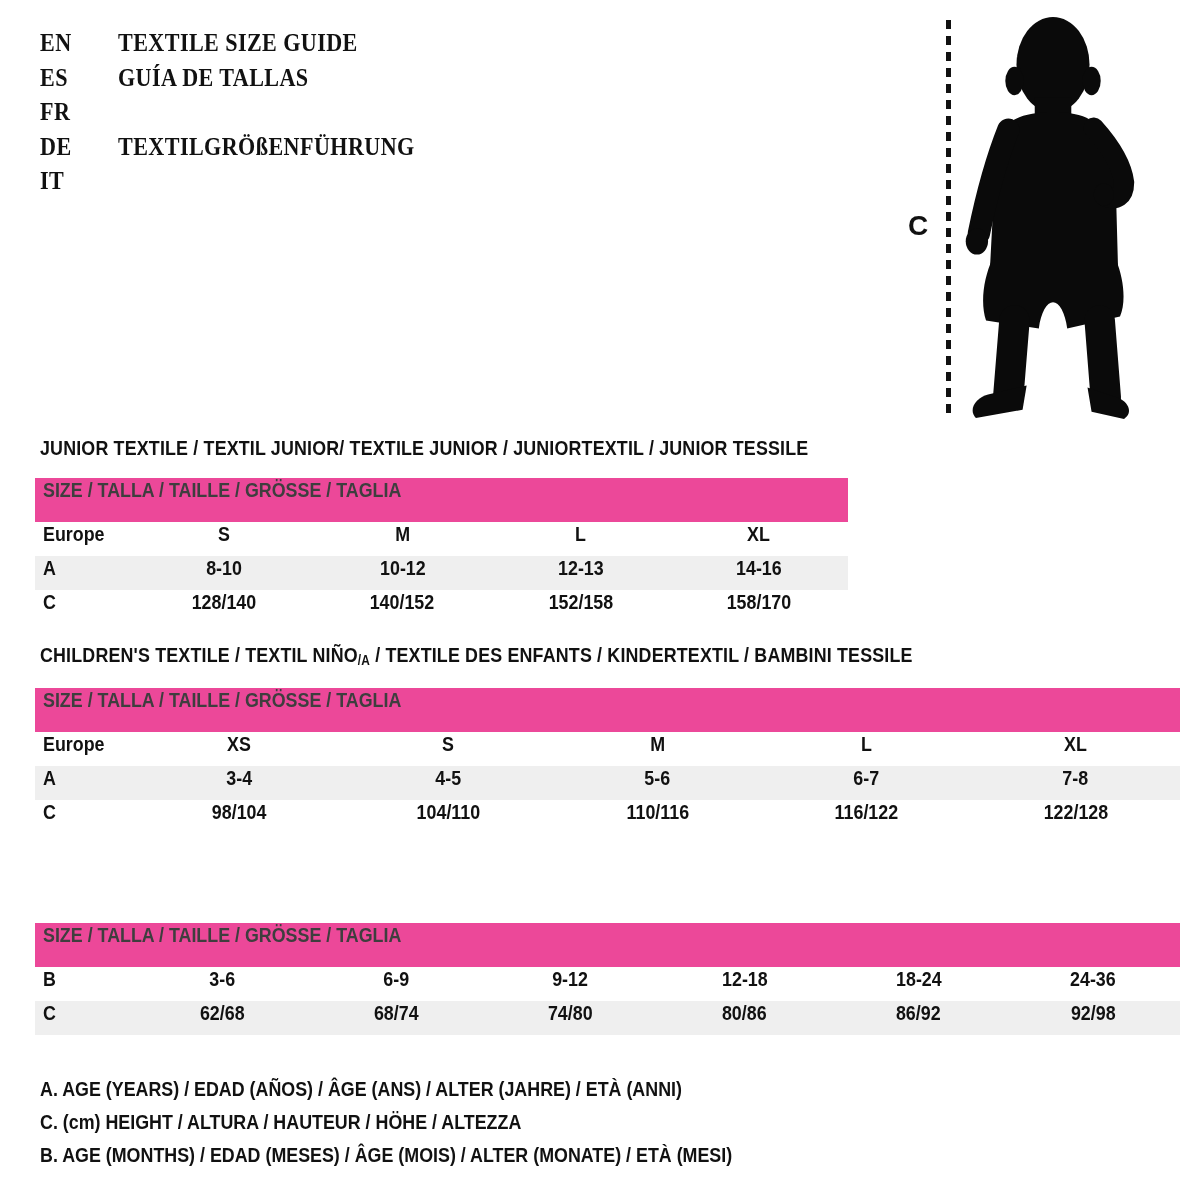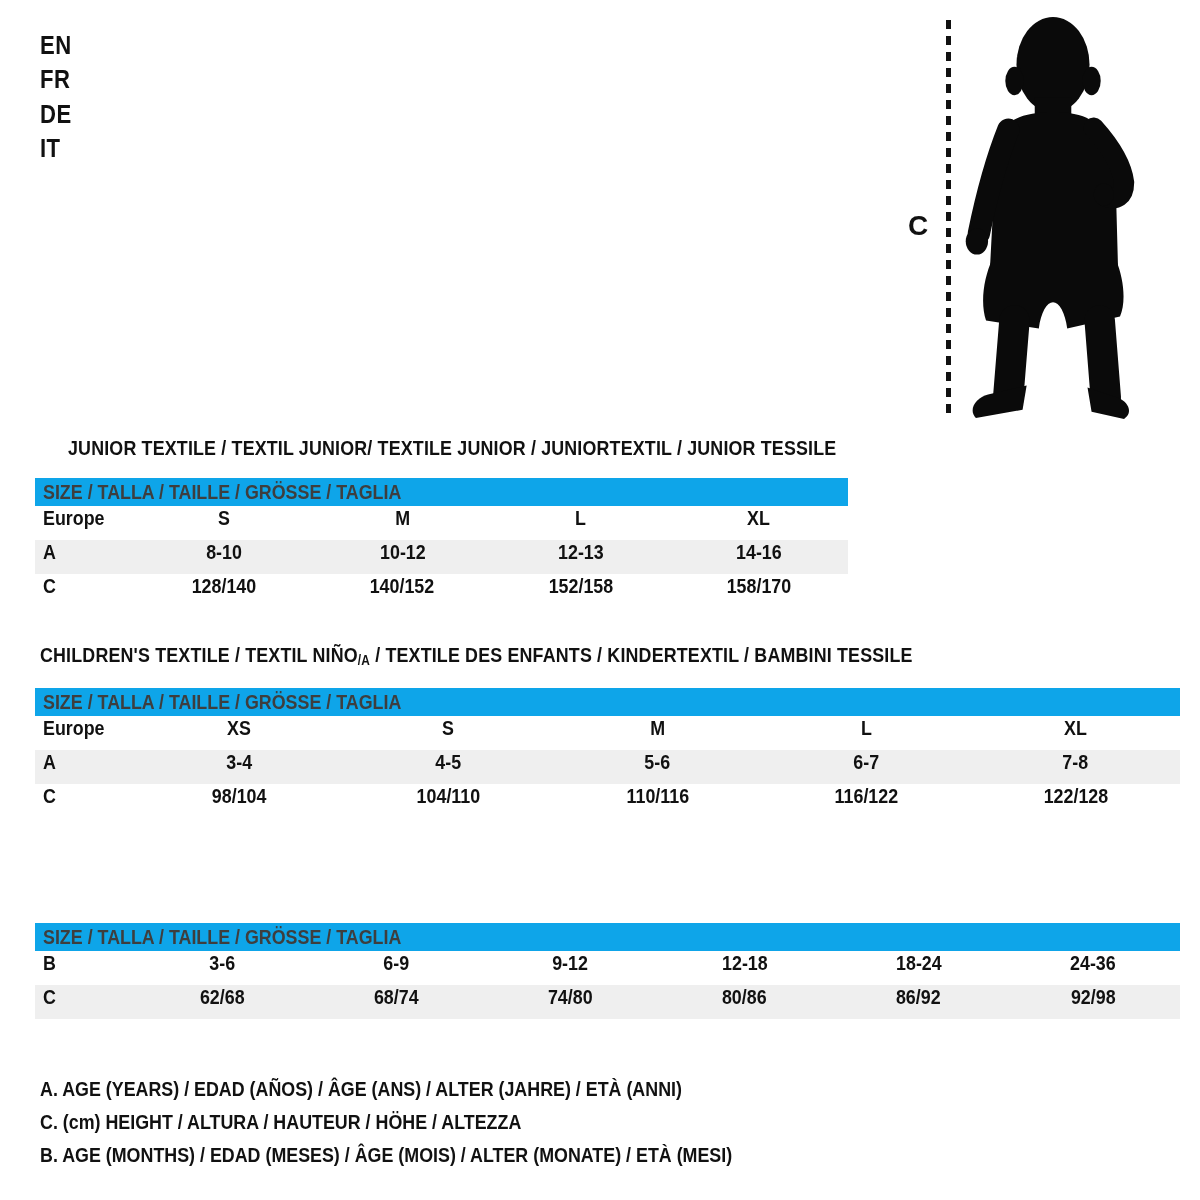--- a/index.html
+++ b/index.html
@@ -22,65 +22,71 @@
   }
   .cond-c {
     display:inline-block;
     transform:scaleX(0.85);
     transform-origin:center center;
     white-space:nowrap;
   }
 
   
   .lang-block { position:absolute; left:40px; top:26px; }
-  .lang-row { display:flex; height:34.5px; align-items:flex-end; font-size:26px; letter-spacing:0.5px; }
+  .lang-row { display:flex; height:34.5px; align-items:center; font-size:26px; letter-spacing:0.5px;font-family:Liberation Serif, serif; }
   .lang-code { width:78px; }
 
   
   .measure-line {
     position:absolute; left:946px; top:20px; width:5px; height:398px;
     background:repeating-linear-gradient(#111 0 9px, transparent 9px 16px);
   }
   .measure-label { position:absolute; left:908px; top:210px; font-size:28px; }
   .toddler { position:absolute; left:962px; top:14px; width:180px; height:410px; }
 
   
   .sec-title { position:absolute; left:40px; font-size:21px; letter-spacing:0.2px; }
   .title-sub { font-size:14px; vertical-align:-3px; }
 
   
   .table { position:absolute; left:35px; }
   .t-bar {
-    height:28px; background:#0ea5e9; color:#3e3e3e;
-    display:flex; align-items:center; padding-left:8px;
+    height:44px; background:#ec4899; color:#3e3e3e;
+    display:flex; align-items:flex-start; padding-left:8px;
     font-size:21px;
   }
   .t-row { display:flex; height:34px; align-items:flex-start; font-size:21px; }
   .t-row.striped { background:#efefef; }
   .t-label { width:100px; padding-left:8px; }
   .t-cell { flex:1; text-align:center; }
 
   
   .legend { position:absolute; left:40px; top:1068px; }
   .legend-line { height:33px; display:flex; align-items:flex-end; font-size:21px; }
 </style>
 </head>
 <body>
 
 <div class="page">
 
   <div class="lang-block">
     <div class="lang-row">
       <div class="lang-code"><span class="cond">EN</span></div>
+      <div><span class="cond">TEXTILE SIZE GUIDE</span></div>
+    </div>
+    <div class="lang-row">
+      <div class="lang-code"><span class="cond">ES</span></div>
+      <div><span class="cond">GUÍA DE TALLAS</span></div>
     </div>
     <div class="lang-row">
       <div class="lang-code"><span class="cond">FR</span></div>
     </div>
     <div class="lang-row">
       <div class="lang-code"><span class="cond">DE</span></div>
+      <div><span class="cond">TEXTILGRÖßENFÜHRUNG</span></div>
     </div>
     <div class="lang-row">
       <div class="lang-code"><span class="cond">IT</span></div>
     </div>
   </div>
 
   <div class="measure-line"></div>
   <div class="measure-label">C</div>
 
   <svg class="toddler" viewBox="0 0 174 404" xmlns="http://www.w3.org/2000/svg">
@@ -95,21 +101,21 @@
       <path d="M128,112 C146,132 156,150 158,166 C158,180 150,184 140,180" fill="none" stroke="#0a0a0a" stroke-width="20" stroke-linecap="round"></path>
       <ellipse cx="138" cy="178" rx="10" ry="11"></ellipse>
       <path d="M28,242 L150,242 C158,262 160,284 154,298 L102,310 C100,294 94,284 88,284 C82,284 76,294 74,310 L22,302 C16,284 20,260 28,242 Z"></path>
       <path d="M50,302 L44,376" fill="none" stroke="#0a0a0a" stroke-width="30" stroke-linecap="round"></path>
       <path d="M134,302 L140,378" fill="none" stroke="#0a0a0a" stroke-width="30" stroke-linecap="round"></path>
       <path d="M62,366 L58,390 L12,398 C4,390 12,378 24,375 Z"></path>
       <path d="M122,368 L126,392 L158,399 C168,393 162,380 148,377 Z"></path>
     </g>
   </svg>
 
-  <div class="sec-title" style="top:436px;margin-left:28px;">
+  <div class="sec-title" style="top:436px;">
     <span class="cond">JUNIOR TEXTILE / TEXTIL JUNIOR/ TEXTILE JUNIOR / JUNIORTEXTIL / JUNIOR TESSILE</span>
   </div>
   <div class="table" style="top:478px; width:813px;">
     <div class="t-bar">
       <span class="cond">SIZE / TALLA / TAILLE / GRÖSSE / TAGLIA</span>
     </div>
     <div class="t-row">
       <div class="t-label"><span class="cond">Europe</span></div>
       <div class="t-cell"><span class="cond-c">S</span></div>
       <div class="t-cell"><span class="cond-c">M</span></div>

